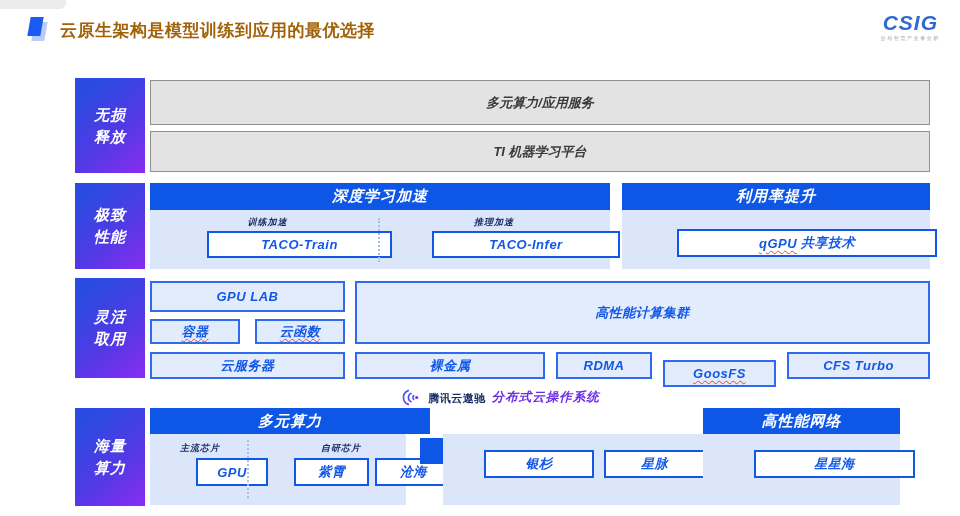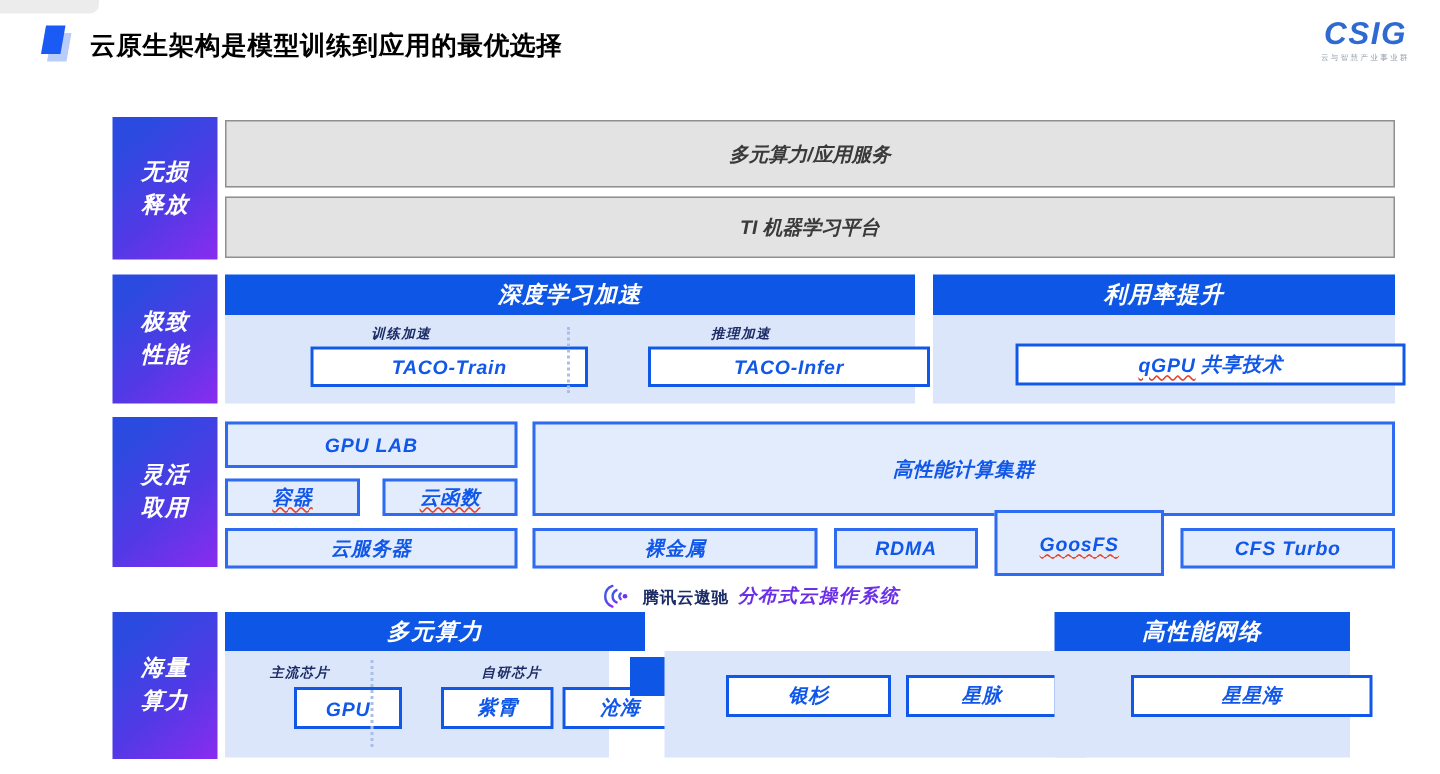--- a/index.html
+++ b/index.html
@@ -4,21 +4,21 @@
 <style>
   html,body{margin:0;padding:0;background:#fff;}
   .slide{
     position:relative;width:960px;height:516px;background:#ffffff;overflow:hidden;
     font-family:"Liberation Sans","DejaVu Sans",sans-serif;
   }
   .abs{position:absolute;}
   
   .corner{left:0;top:0;width:66px;height:9px;background:#ececec;border-radius:0 0 6px 0;}
   
-  .title{left:60px;top:19px;font-size:17px;font-weight:bold;color:#000000;letter-spacing:.5px;}
+  .title{left:60px;top:19px;font-size:17px;font-weight:bold;color:#a16207;letter-spacing:.5px;}
   .t-ic-back{left:33px;top:22px;width:13px;height:19px;background:#b9cdfb;transform:skewX(-10deg);}
   .t-ic-front{left:29px;top:17px;width:13px;height:19px;background:#1b5bf5;transform:skewX(-10deg);}
   
   .logo{right:20px;top:12px;text-align:center;}
   .logo-text{font-size:21px;font-weight:800;font-style:italic;color:#2e6ad2;letter-spacing:1px;line-height:1;}
   .logo-sub{font-size:5px;color:#96a0ae;letter-spacing:1.6px;margin-top:2px;white-space:nowrap;}
   
   .side{
     left:75px;width:70px;background:linear-gradient(140deg,#2b4be0 15%,#5339e6 60%,#8a2cf0 100%);
     color:#fff;font-weight:bold;font-style:italic;font-size:15px;line-height:1.45;
@@ -114,21 +114,21 @@
   </div>
   <div class="abs box3" style="left:150px;top:352px;width:195px;height:27px;">
     <span>云服务器</span>
   </div>
   <div class="abs box3" style="left:355px;top:352px;width:190px;height:27px;">
     <span>裸金属</span>
   </div>
   <div class="abs box3" style="left:556px;top:352px;width:96px;height:27px;">
     <span>RDMA</span>
   </div>
-  <div class="abs box3" style="left:663px;top:340px;width:113px;height:44px;">
+  <div class="abs box3" style="left:663px;top:360px;width:113px;height:27px;">
     <span class="sq">GoosFS</span>
   </div>
   <div class="abs box3" style="left:787px;top:352px;width:143px;height:27px;">
     <span>CFS Turbo</span>
   </div>
 
   <div class="abs os-line">
     <svg width="22" height="17" viewBox="0 0 24 18">
       <defs>
         <linearGradient id="arcg" x1="0" y1="0" x2="1" y2="1">

